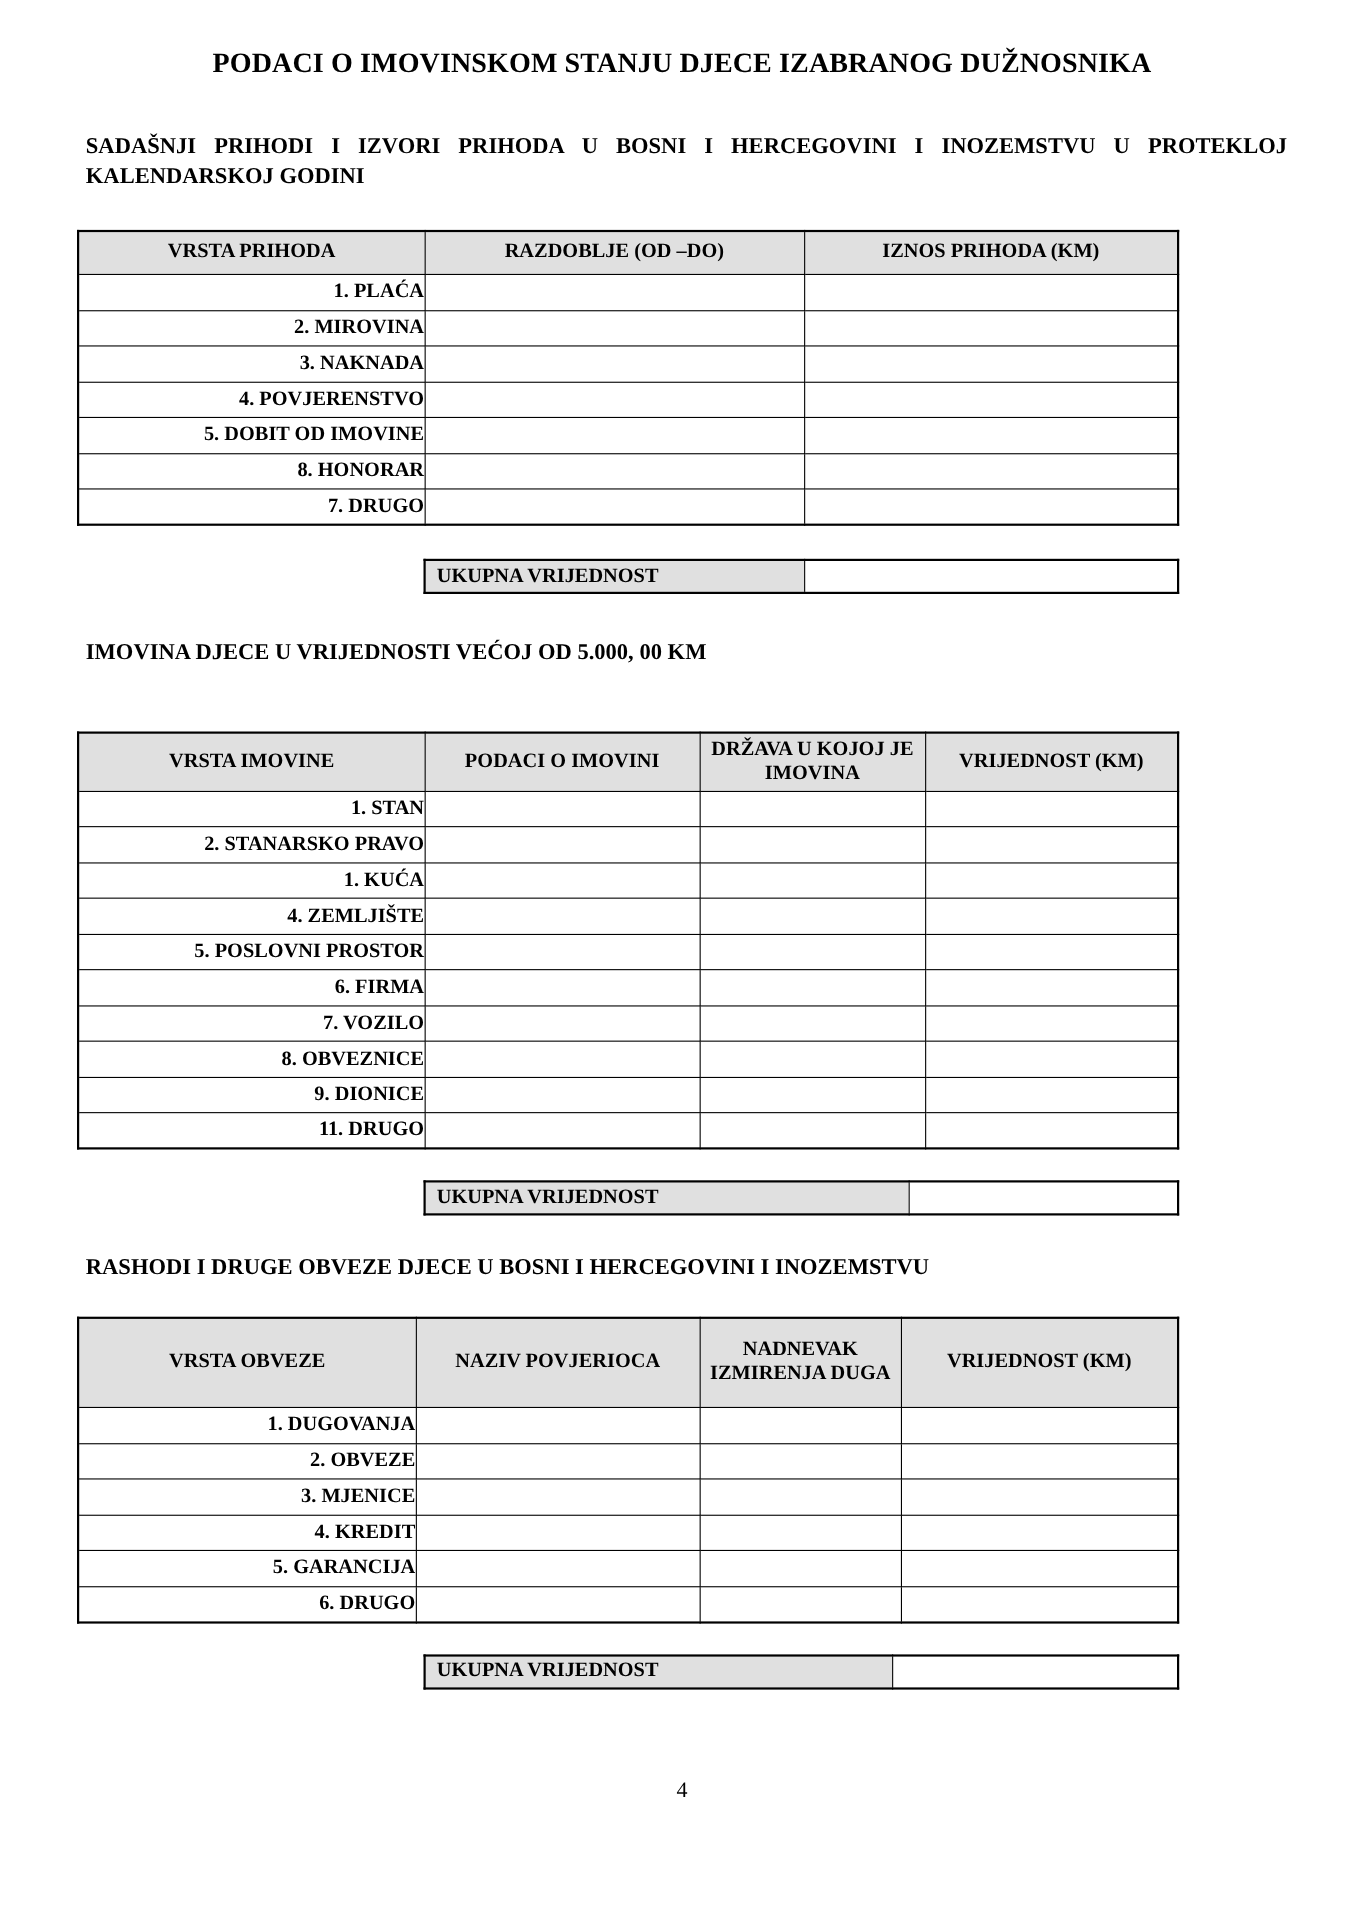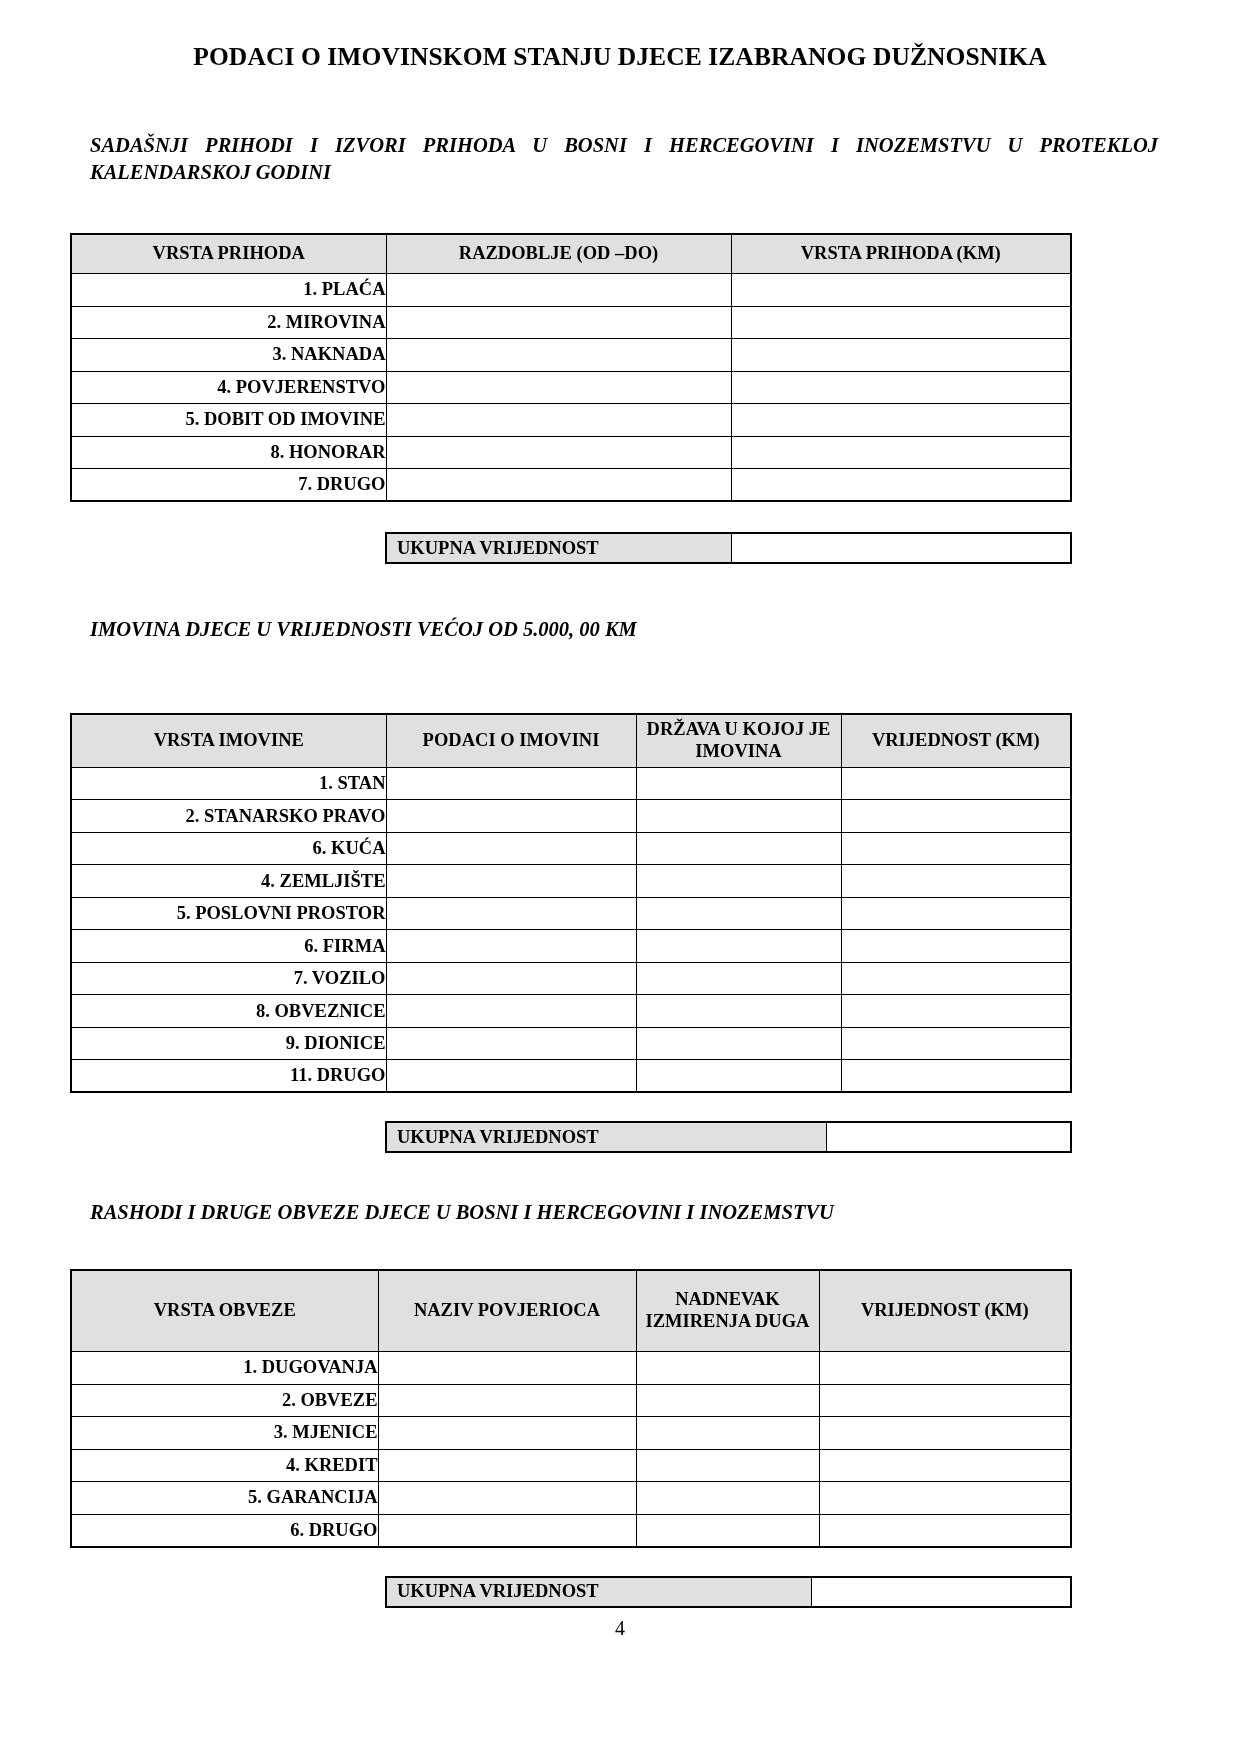--- a/index.html
+++ b/index.html
@@ -31,23 +31,22 @@
     letter-spacing: 0.1px;
     margin: 12px;
     padding-top: 30px;
   }
 
   
   .section-heading {
     font-weight: bold;
     font-size: 20.5px;
     line-height: 1.33;
-    margin: 12px;
+    margin: 0;
     padding: 0 70px 0 78px;
-    font-style: italic;
   }
   .section-heading.justified {
     text-align: justify;
     text-align-last: left;
   }
   .heading-gap-1 { height: 36px; }
 
   
   .tbl-wrap {
     padding: 0 34px 0 70px;
@@ -135,21 +134,21 @@
     <table class="form-table">
       <colgroup>
         <col style="width:315px">
         <col style="width:345px">
         <col style="width:340px">
       </colgroup>
       <thead>
         <tr>
           <th>VRSTA PRIHODA</th>
           <th>RAZDOBLJE (OD –DO)</th>
-          <th>VRSTA PRIHODA (KM)</th>
+          <th>IZNOS PRIHODA (KM)</th>
         </tr>
       </thead>
       <tbody>
         <tr>
           <td class="rowlabel">1. PLAĆA</td>
           <td class="blank"></td>
           <td class="blank"></td>
         </tr>
         <tr>
           <td class="rowlabel">2. MIROVINA</td>
@@ -231,21 +230,21 @@
           <td class="blank"></td>
           <td class="blank"></td>
         </tr>
         <tr>
           <td class="rowlabel">2. STANARSKO PRAVO</td>
           <td class="blank"></td>
           <td class="blank"></td>
           <td class="blank"></td>
         </tr>
         <tr>
-          <td class="rowlabel">6. KUĆA</td>
+          <td class="rowlabel">1. KUĆA</td>
           <td class="blank"></td>
           <td class="blank"></td>
           <td class="blank"></td>
         </tr>
         <tr>
           <td class="rowlabel">4. ZEMLJIŠTE</td>
           <td class="blank"></td>
           <td class="blank"></td>
           <td class="blank"></td>
         </tr>

